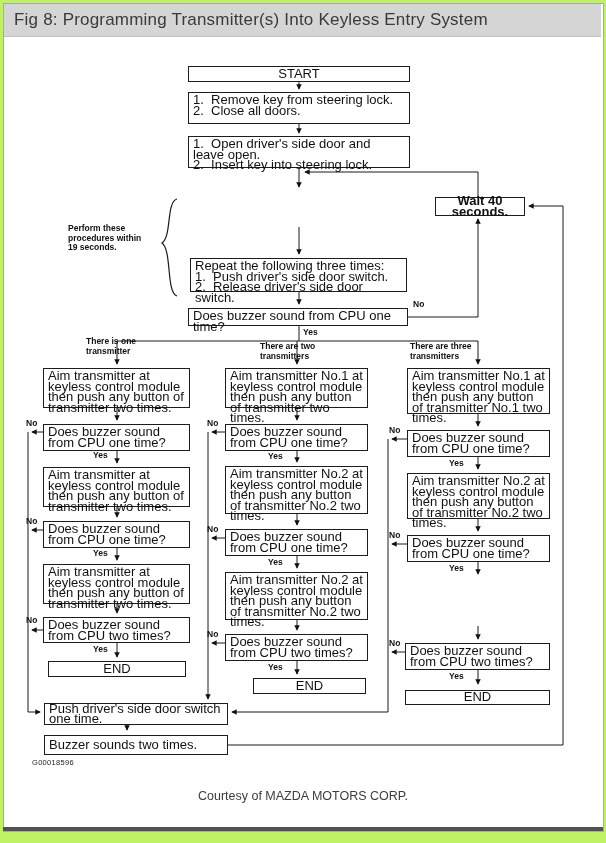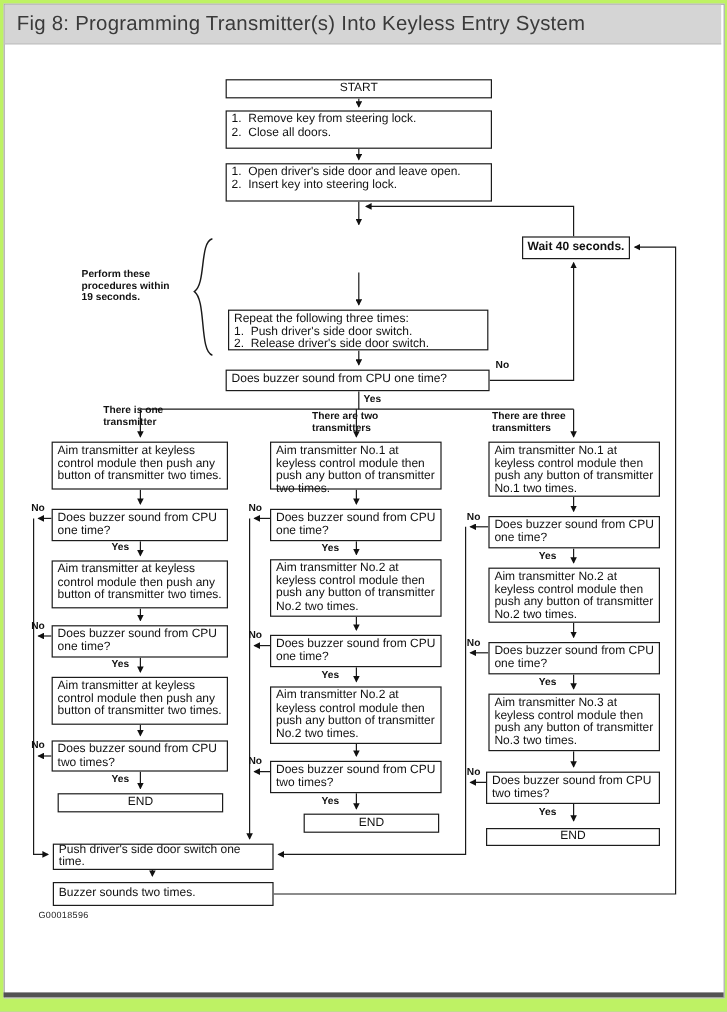--- a/index.html
+++ b/index.html
@@ -2,21 +2,21 @@
 <html><head>
 <meta charset="utf-8">
 <style>
   html,body{margin:0;padding:0;}
   body{background:#9a9a9a;font-family:"Liberation Sans",sans-serif;}
   #shot{position:relative;width:606px;height:843px;background:#bef264;overflow:hidden;text-decoration:underline;}
   #page{position:absolute;left:3px;top:3px;width:599px;height:827px;background:#ffffff;border:1px solid #a8a8a8;}
   #titlebar{position:absolute;left:4px;top:4px;width:597px;height:32px;background:#d5d5d5;border-bottom:1px solid #c2c2c2;display:flex;align-items:center;}
   #titlebar .t{font-size:17px;color:#3a3a3a;padding-left:10px;letter-spacing:.2px;}
   #bottombar{position:absolute;left:3px;top:827px;width:600px;height:4px;background:#525252;}
-  .fbox{position:absolute;border:1px solid #1c1c1c;background:#fff;font-size:10px;line-height:10.5px;color:#111;padding:2px 4px;white-space:pre-line;box-sizing:border-box;}
+  .fbox{position:absolute;border:1px solid #1c1c1c;background:#fff;font-size:13px;line-height:10.5px;color:#111;padding:2px 4px;white-space:pre-line;box-sizing:border-box;}
   .cent{display:flex;align-items:center;justify-content:center;text-align:center;padding:1px 2px;}
   .lbl{position:absolute;font-weight:bold;font-size:8.5px;line-height:9.5px;color:#111;white-space:pre-line;}
   .tiny{position:absolute;font-size:7.5px;color:#222;letter-spacing:.3px;}
   #courtesy{position:absolute;left:0;top:789px;width:606px;text-align:center;font-size:12.5px;color:#3d3d3d;}
   svg.wires{position:absolute;left:0;top:0;pointer-events:none;}
 </style>
 </head>
 <body>
 
 <div id="shot">
@@ -137,27 +137,27 @@
   <div class="lbl" style="left:207px;top:525px;">No</div>
   <div class="lbl" style="left:207px;top:630px;">No</div>
   <div class="lbl" style="left:268px;top:452px;">Yes</div>
   <div class="lbl" style="left:268px;top:558px;">Yes</div>
   <div class="lbl" style="left:268px;top:663px;">Yes</div>
 
   <div class="fbox" style="left:407px;top:368px;width:143px;height:46px;">Aim transmitter No.1 at keyless control module then push any button of transmitter No.1 two times.</div>
   <div class="fbox" style="left:407px;top:430px;width:143px;height:27px;">Does buzzer sound from CPU one time?</div>
   <div class="fbox" style="left:407px;top:473px;width:143px;height:46px;">Aim transmitter No.2 at keyless control module then push any button of transmitter No.2 two times.</div>
   <div class="fbox" style="left:407px;top:535px;width:143px;height:27px;">Does buzzer sound from CPU one time?</div>
-  <div class="fbox" style="left:407px;top:578px;width:143px;height:48px;">Aim transmitter No.3 at keyless control module then push any button of transmitter No.3 two times.</div>
   <div class="fbox" style="left:405px;top:643px;width:145px;height:27px;">Does buzzer sound from CPU two times?</div>
   <div class="fbox cent" style="left:405px;top:690px;width:145px;height:15px;">END</div>
   <div class="lbl" style="left:389px;top:426px;">No</div>
   <div class="lbl" style="left:389px;top:531px;">No</div>
   <div class="lbl" style="left:389px;top:639px;">No</div>
   <div class="lbl" style="left:449px;top:459px;">Yes</div>
   <div class="lbl" style="left:449px;top:564px;">Yes</div>
   <div class="lbl" style="left:449px;top:672px;">Yes</div>
 
   <div class="fbox" style="left:44px;top:735px;width:184px;height:20px;display:flex;align-items:center;">Buzzer sounds two times.</div>
   <div class="fbox" style="left:44px;top:703px;width:184px;height:22px;display:flex;align-items:center;">Push driver's side door switch one time.</div>
 
   <div class="tiny" style="left:32px;top:758px;">G00018596</div>
+  <div id="courtesy">Courtesy of MAZDA MOTORS CORP.</div>
 </div>
 
 </body></html>

